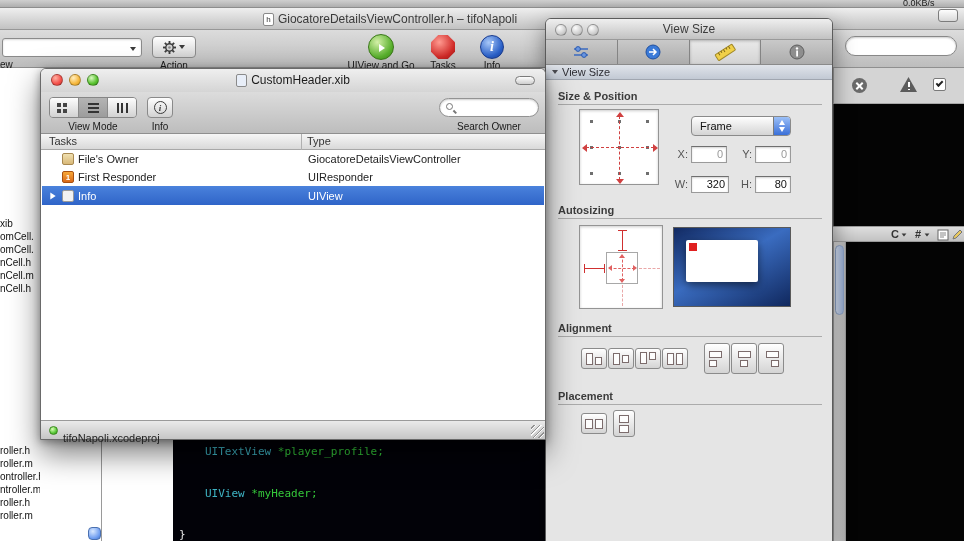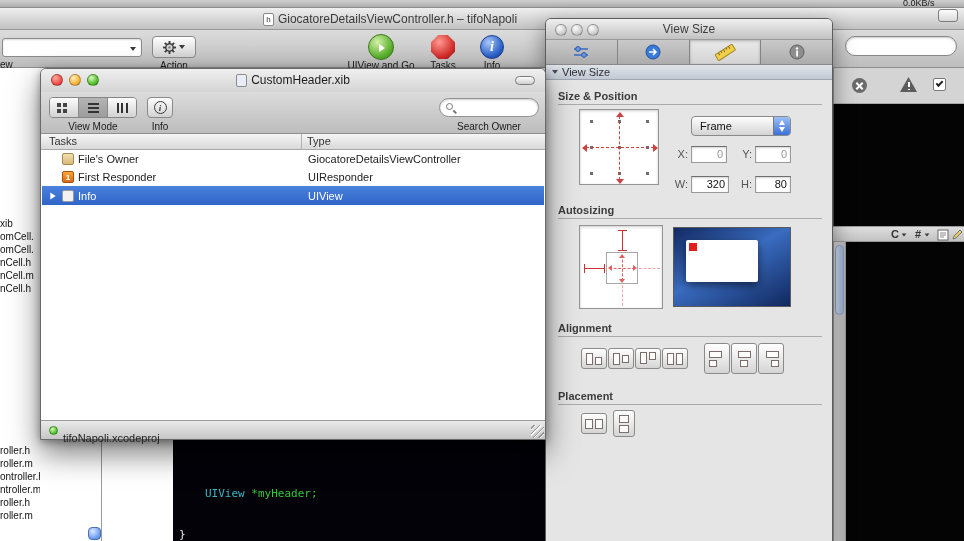--- a/index.html
+++ b/index.html
@@ -109,20 +109,21 @@
   <div>roller.m</div>
   <div>ontroller.h</div>
   <div>ntroller.m</div>
   <div>roller.h</div>
   <div>roller.m</div>
 </div>
 <div class="abs" style="left:101px;top:440px;width:1px;height:101px;background:#9a9a9a"></div>
 <div class="abs" style="left:88px;top:527px;width:13px;height:13px;border-radius:4px;background:radial-gradient(circle at 35% 30%,#d8e8ff,#6a9af0 70%,#4a74c0);border:1px solid #4a70b0"></div>
 
 <div class="abs" style="left:173px;top:440px;width:372px;height:101px;background:#020208">
+  <div class="abs code" style="left:32px;top:5px"><span class="ctype">UITextView</span><span class="cvar"> *player_profile;</span></div>
   <div class="abs code" style="left:32px;top:47px"><span class="ctype">UIView</span><span class="cvar"> *myHeader;</span></div>
   <div class="abs code" style="left:6px;top:88px;color:#e8e8e8"><span>}</span></div>
 </div>
 
 <div class="abs" style="left:845px;top:36px;width:112px;height:20px;background:#fff;border:1px solid #888;border-radius:10px;box-shadow:inset 0 1px 2px rgba(0,0,0,.2)"></div>
 <div class="abs" style="left:938px;top:9px;width:20px;height:13px;background:linear-gradient(#fdfdfd,#d8d8d8);border:1px solid #7c7c7c;border-radius:3px"></div>
 
 <div class="abs" style="left:833px;top:68px;width:131px;height:36px;background:#d4d4d4;border-left:1px solid #9a9a9a;border-bottom:1px solid #a8a8a8">
   <div class="abs" style="left:18px;top:10px;width:15px;height:15px;border-radius:50%;background:#6a6a6a">
     <span class="abs" style="left:3px;top:6.5px;width:9px;height:2px;background:#fff;transform:rotate(45deg)"></span>

